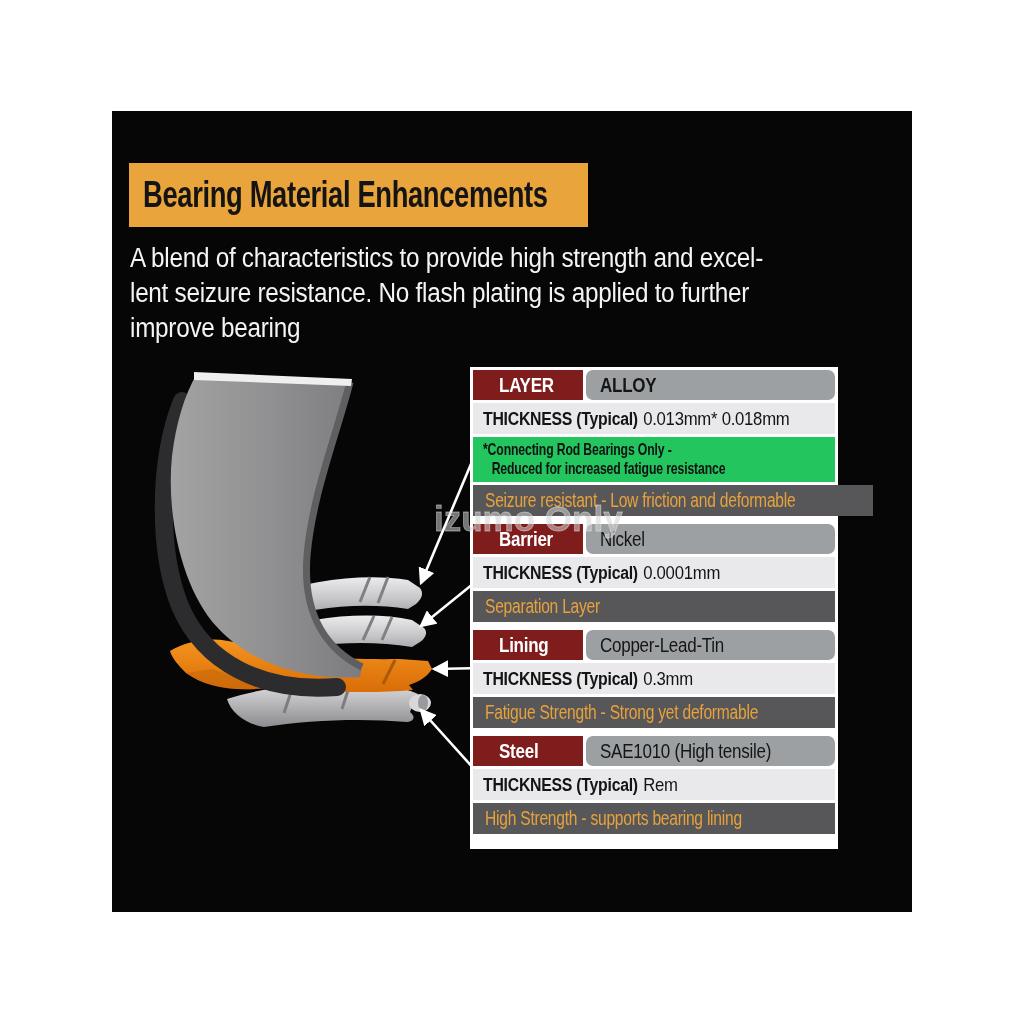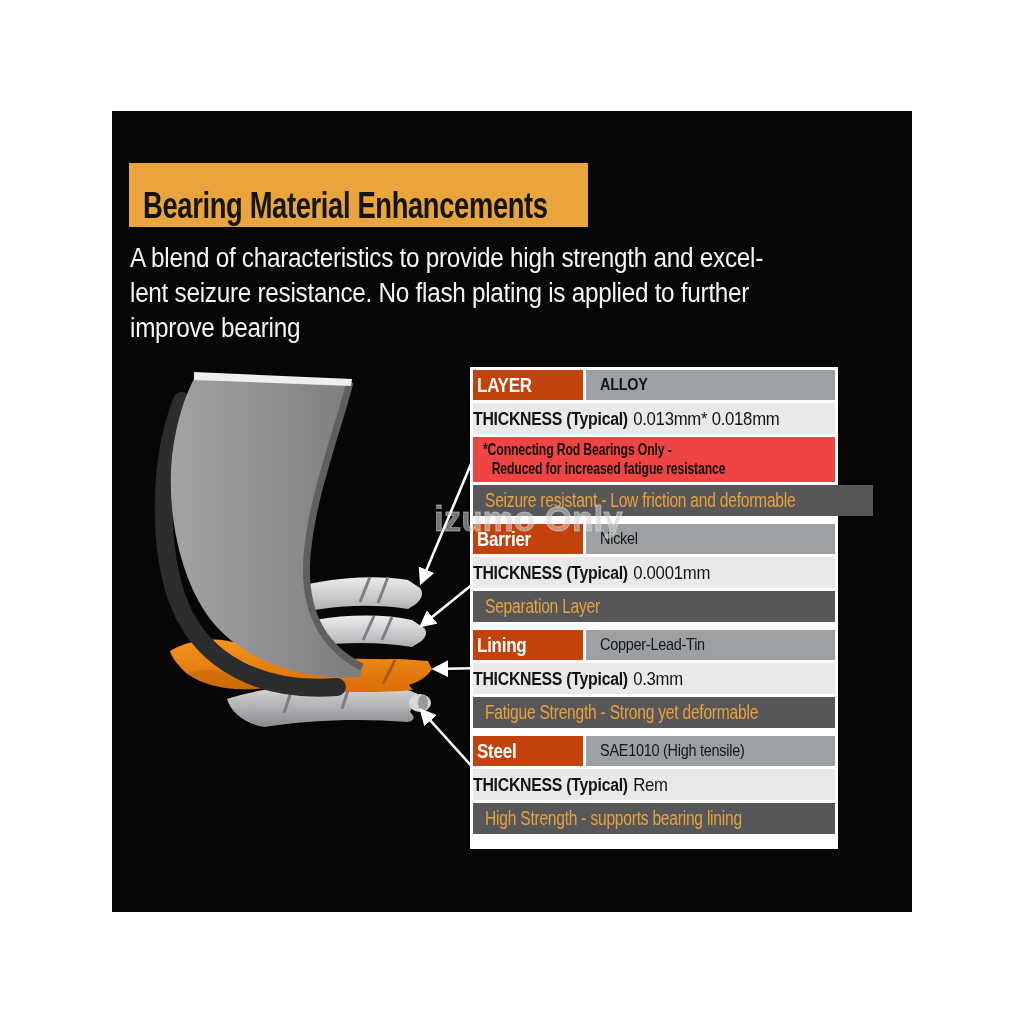--- a/index.html
+++ b/index.html
@@ -1,47 +1,47 @@
 <!DOCTYPE html>
 <html><head>
 <meta charset="utf-8">
 <style>
   * { margin:0; padding:0; box-sizing:border-box; }
   html,body { width:1024px; height:1024px; background:#ffffff; font-family:"Liberation Sans", sans-serif; }
   .stage { position:relative; width:1024px; height:1024px; background:#ffffff; overflow:hidden; }
   .panel { position:absolute; left:112px; top:111px; width:800px; height:801px; background:#060606; }
 
   
-  .title-bar { position:absolute; left:17px; top:52px; width:459px; height:64px; background:#E9A43B; display:flex; align-items:flex-end; }
+  .title-bar { position:absolute; left:17px; top:52px; width:459px; height:64px; background:#E9A43B; display:flex; align-items:center; }
   .title-text { font-size:37px; font-weight:bold; color:#141414; padding-left:19px; white-space:nowrap;
                 transform:scaleX(.74); transform-origin:0 50%; letter-spacing:-0.5px; }
 
   
   .intro { position:absolute; left:18px; top:130px; color:#f4f4f4; font-size:27px; line-height:35px;
            white-space:pre; letter-spacing:-0.3px; transform:scaleX(.9); transform-origin:0 0; }
 
   
   .diagram { position:absolute; left:0; top:0; width:800px; height:800px; z-index:1; }
 
   
   .spec-table { position:absolute; left:358px; top:256px; width:368px; background:#ffffff; padding:3px; z-index:2; }
   .section { margin-bottom:8px; }
   .section:last-child { margin-bottom:12px; }
   .row { display:flex; margin-bottom:3px; }
   .row:last-child { margin-bottom:0; }
-  .cell-label { width:110px; background:#c2410c; color:#ffffff; font-weight:bold; font-size:20px;
-                height:30px; line-height:30px; padding-left:4px; margin-right:3px; flex:none; }
-  .cell-value { flex:1; background:#9DA0A2; color:#151515; font-size:17px; height:30px; line-height:30px; padding-left:14px; }
+  .cell-label { width:110px; background:#7f1d1d; color:#ffffff; font-weight:bold; font-size:20px;
+                height:30px; line-height:30px; padding-left:26px; margin-right:3px; flex:none; }
+  .cell-value { flex:1; background:#9DA0A2; color:#151515; font-size:20px; height:30px; line-height:30px; padding-left:14px;border-radius:7px; }
   .cell-value.bold { font-weight:bold; }
   .cond { display:inline-block; transform:scaleX(.85); transform-origin:0 50%; white-space:nowrap; letter-spacing:-0.3px; }
-  .thick-row { background:#E9E9EB; height:31px; line-height:31px; color:#141414; }
+  .thick-row { background:#E9E9EB; height:31px; line-height:31px; padding-left:10px; color:#141414; }
   .thick-inner { display:inline-block; transform:scaleX(.88); transform-origin:0 50%; white-space:nowrap; }
   .thick-label { font-weight:bold; font-size:18px; letter-spacing:-0.3px; }
   .thick-value { font-size:19px; margin-left:6px; letter-spacing:-0.3px; }
-  .note-row { background:#ef4444; height:45px; padding:3px 0 0 10px; color:#111; }
+  .note-row { background:#22c55e; height:45px; padding:3px 0 0 10px; color:#111; }
   .note-line { font-weight:bold; font-size:17px; line-height:19px; white-space:nowrap;
                transform:scaleX(.72); transform-origin:0 50%; letter-spacing:-0.2px; }
   .note-line.l2 { padding-left:12px; }
   .benefit-row { background:#57575A; height:31px; line-height:31px; padding-left:12px; }
   .benefit-text { display:inline-block; color:#E8A23B; font-size:19.5px; white-space:nowrap;
                   transform:scaleX(.8); transform-origin:0 50%; letter-spacing:-0.3px; }
 
   
   .watermark { position:absolute; left:322px; top:388px; z-index:6; font-size:35px; font-weight:bold;
                color:rgba(210,210,210,0.55); -webkit-text-stroke:0.8px rgba(245,245,245,0.45);

